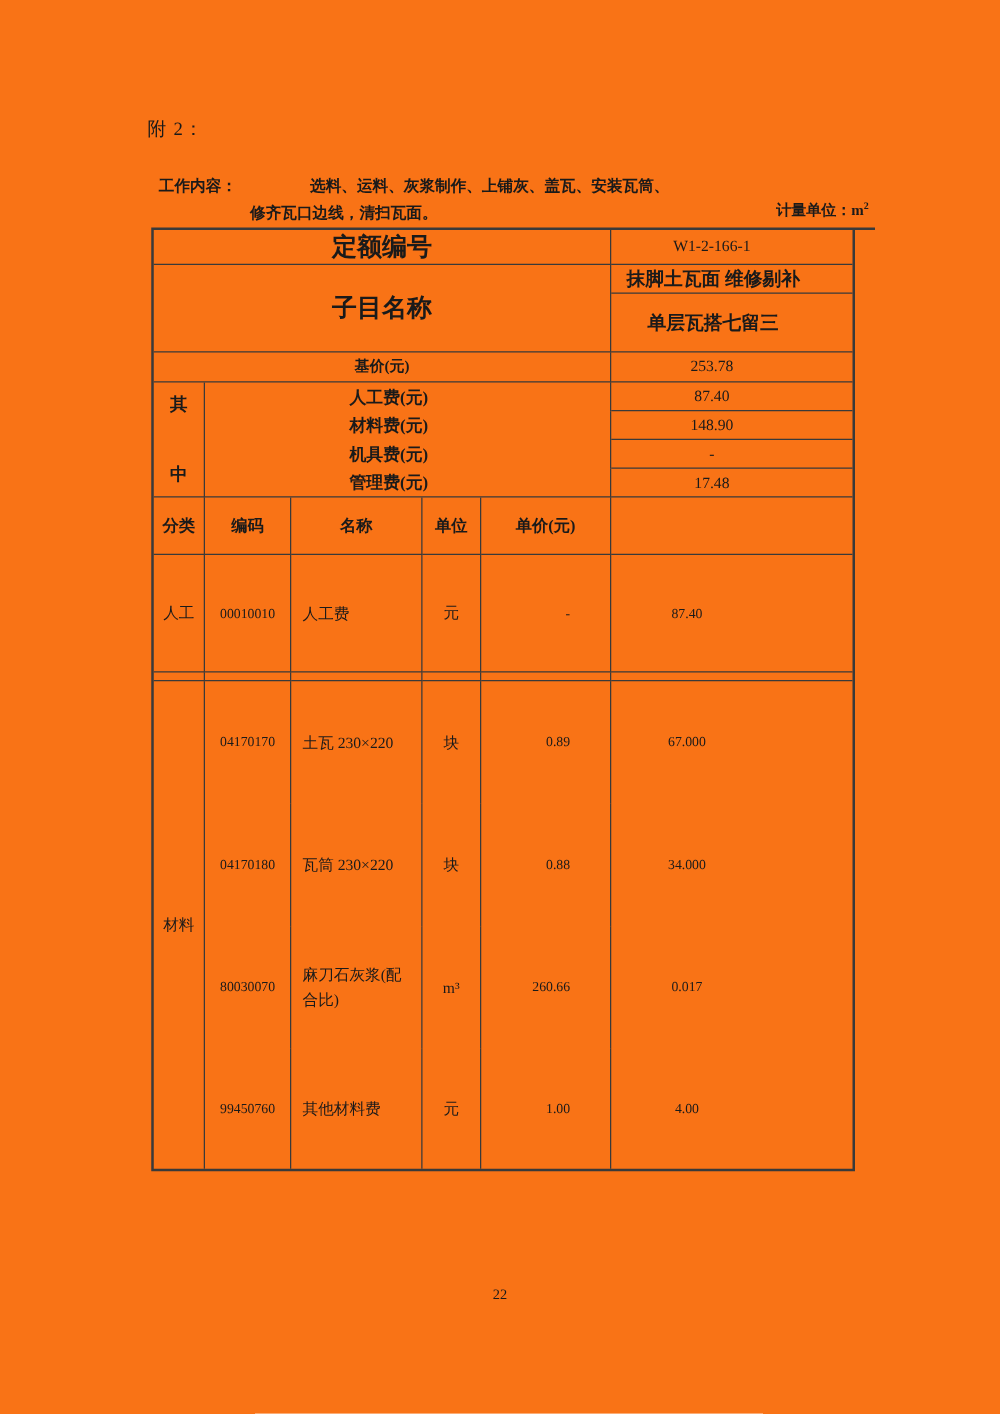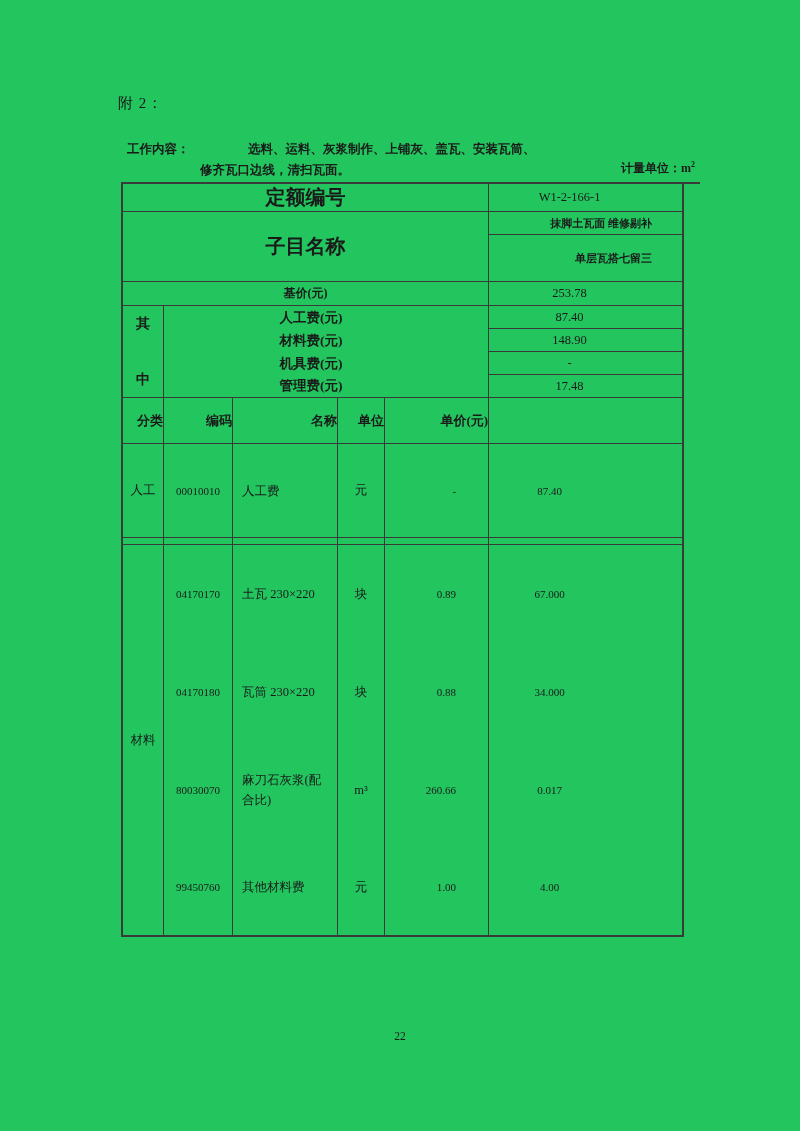--- a/index.html
+++ b/index.html
@@ -1,18 +1,18 @@
 <!DOCTYPE html>
 <html><head>
 <meta charset="utf-8">
 <style>
   * { margin:0; padding:0; box-sizing:border-box; }
   html,body { background:#ffffff; }
   .page {
-    position:relative; width:800px; height:1131px; background:#22c55e;
+    position:relative; width:800px; height:1131px; background:#f97316;
     font-family:"Liberation Serif","DejaVu Serif",serif; color:#1a1a1a;
     overflow:hidden;
   }
   .attach { position:absolute; left:118px; top:94px; font-size:15px; letter-spacing:1px; }
   .workwrap { position:absolute; left:127px; top:141px; width:560px; font-weight:700; font-size:12.5px; }
   .worklabel { position:absolute; left:0; top:0; }
   .workline1 { position:absolute; left:73px; top:0; white-space:nowrap;margin-left:48px; }
   .workline2 { position:absolute; left:73px; top:21px; white-space:nowrap; }
   .unitwrap { position:absolute; right:105px; top:160px; font-weight:700; font-size:12px; }
   .unitwrap sup { font-size:8px; }
@@ -22,28 +22,28 @@
     position:absolute; left:121px; top:182px; width:563px;
     border-collapse:separate; border-spacing:0;
     border:2px solid #3a3a3a; table-layout:fixed;
   }
   td { vertical-align:middle; font-size:12.5px; color:#1a1a1a; overflow:hidden; }
   .br { border-right:1px solid #3a3a3a; }
   .bb { border-bottom:1px solid #3a3a3a; }
   .c  { text-align:center; }
   .hd   { font-weight:700; font-size:20px; text-align:center; }
   .hd2  { font-weight:700; font-size:12px; text-align:center; }
-  .sub  { font-weight:700; font-size:11px; text-align:right; padding-right:30px; }
+  .sub  { font-weight:700; font-size:15px; text-align:center; padding-right:30px; }
   .num  { font-family:"Liberation Serif","DejaVu Serif",serif; font-size:11px; }
   .numc { text-align:center; padding-right:32px; font-size:12.5px; }
   .feelbl { font-weight:700; font-size:13.5px; text-align:center; padding-right:30px; }
   .qzcell { }
   .qz { display:flex; flex-direction:column; justify-content:space-between; height:86px; padding:6px 0;
         align-items:center; font-weight:700; font-size:14px; }
-  .colhd { font-weight:700; font-size:13px; text-align:right; }
+  .colhd { font-weight:700; font-size:13px; text-align:center; }
   .namecell { text-align:left; padding-left:9px; padding-right:4px; line-height:1.6; word-break:break-all; }
   .pricecell { text-align:right; padding-right:32px; }
   .qtycell { text-align:center; padding-right:72px; }
   .spacer td { height:7px; font-size:0; line-height:0; }
   .pagenum { position:absolute; left:0; top:1030px; width:100%; text-align:center; font-size:11.5px; }
 </style>
 </head>
 <body>
 
 <div class="page">

